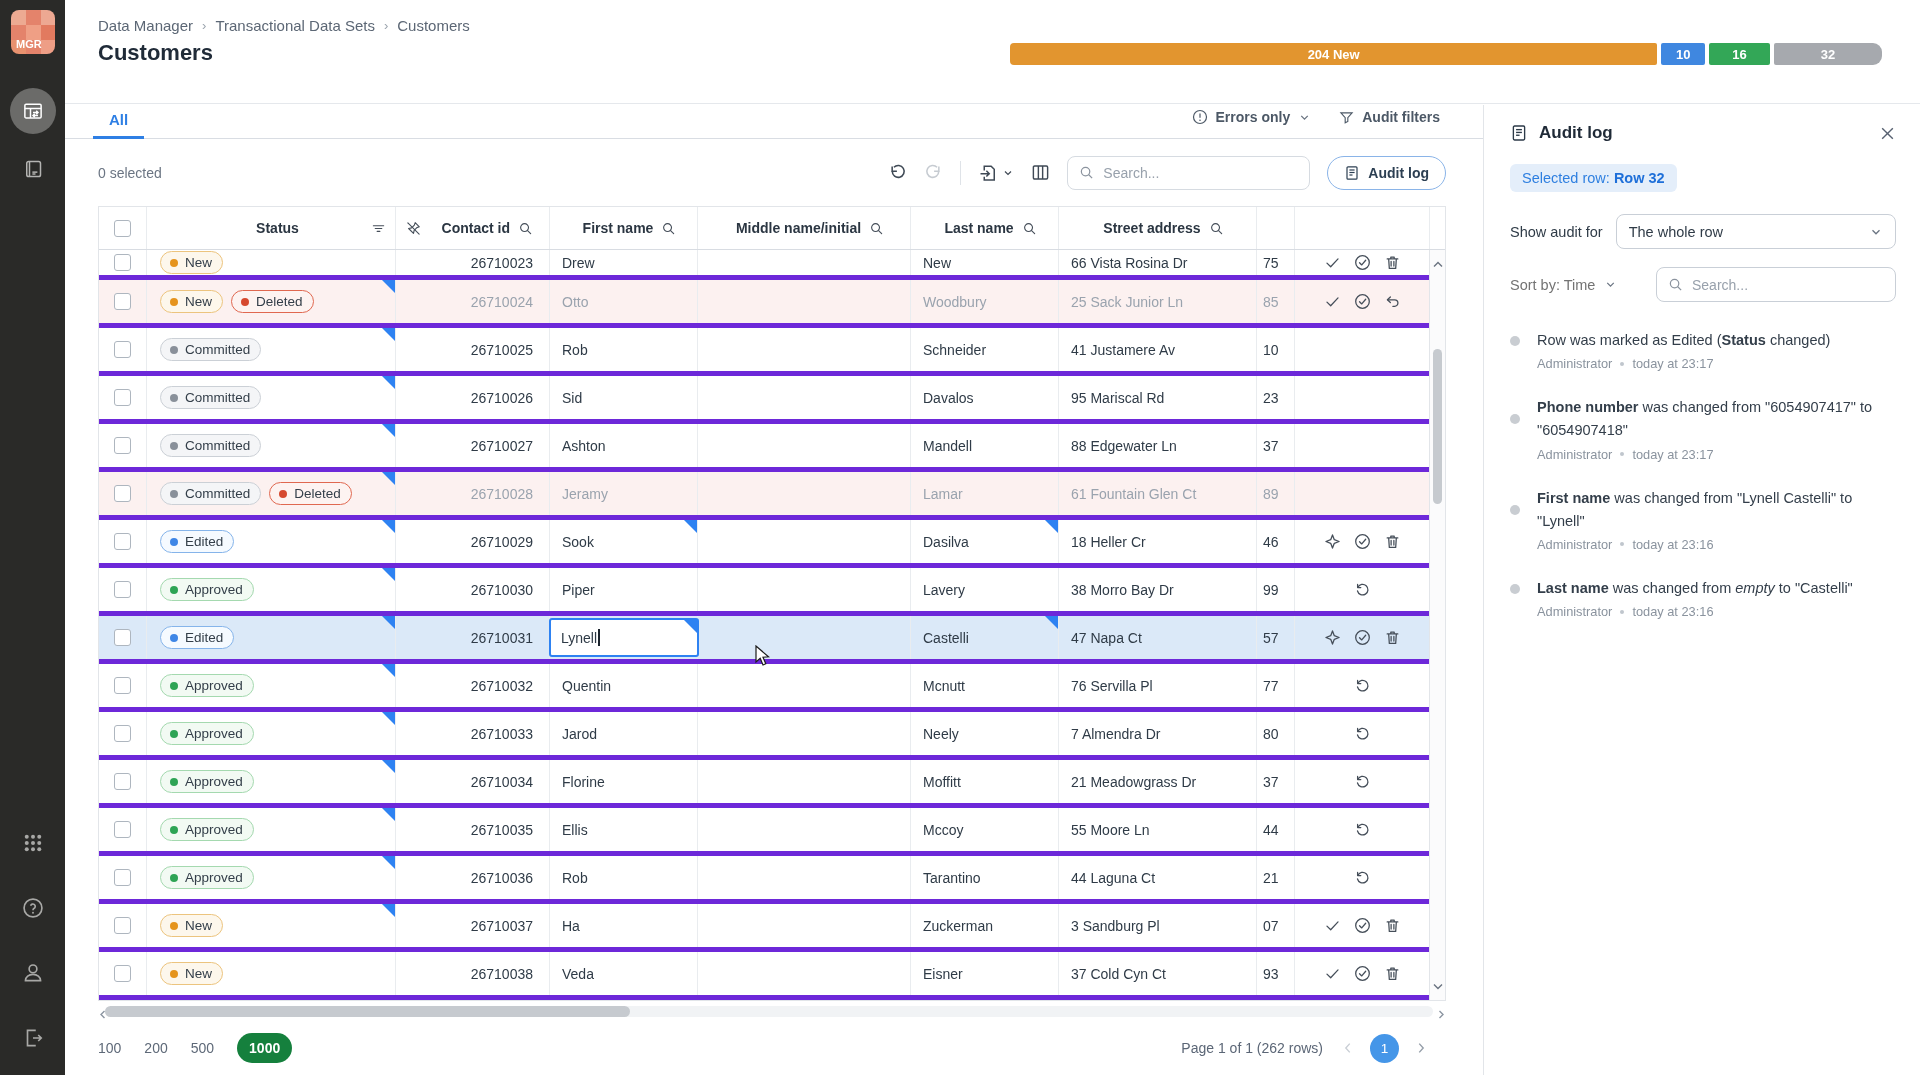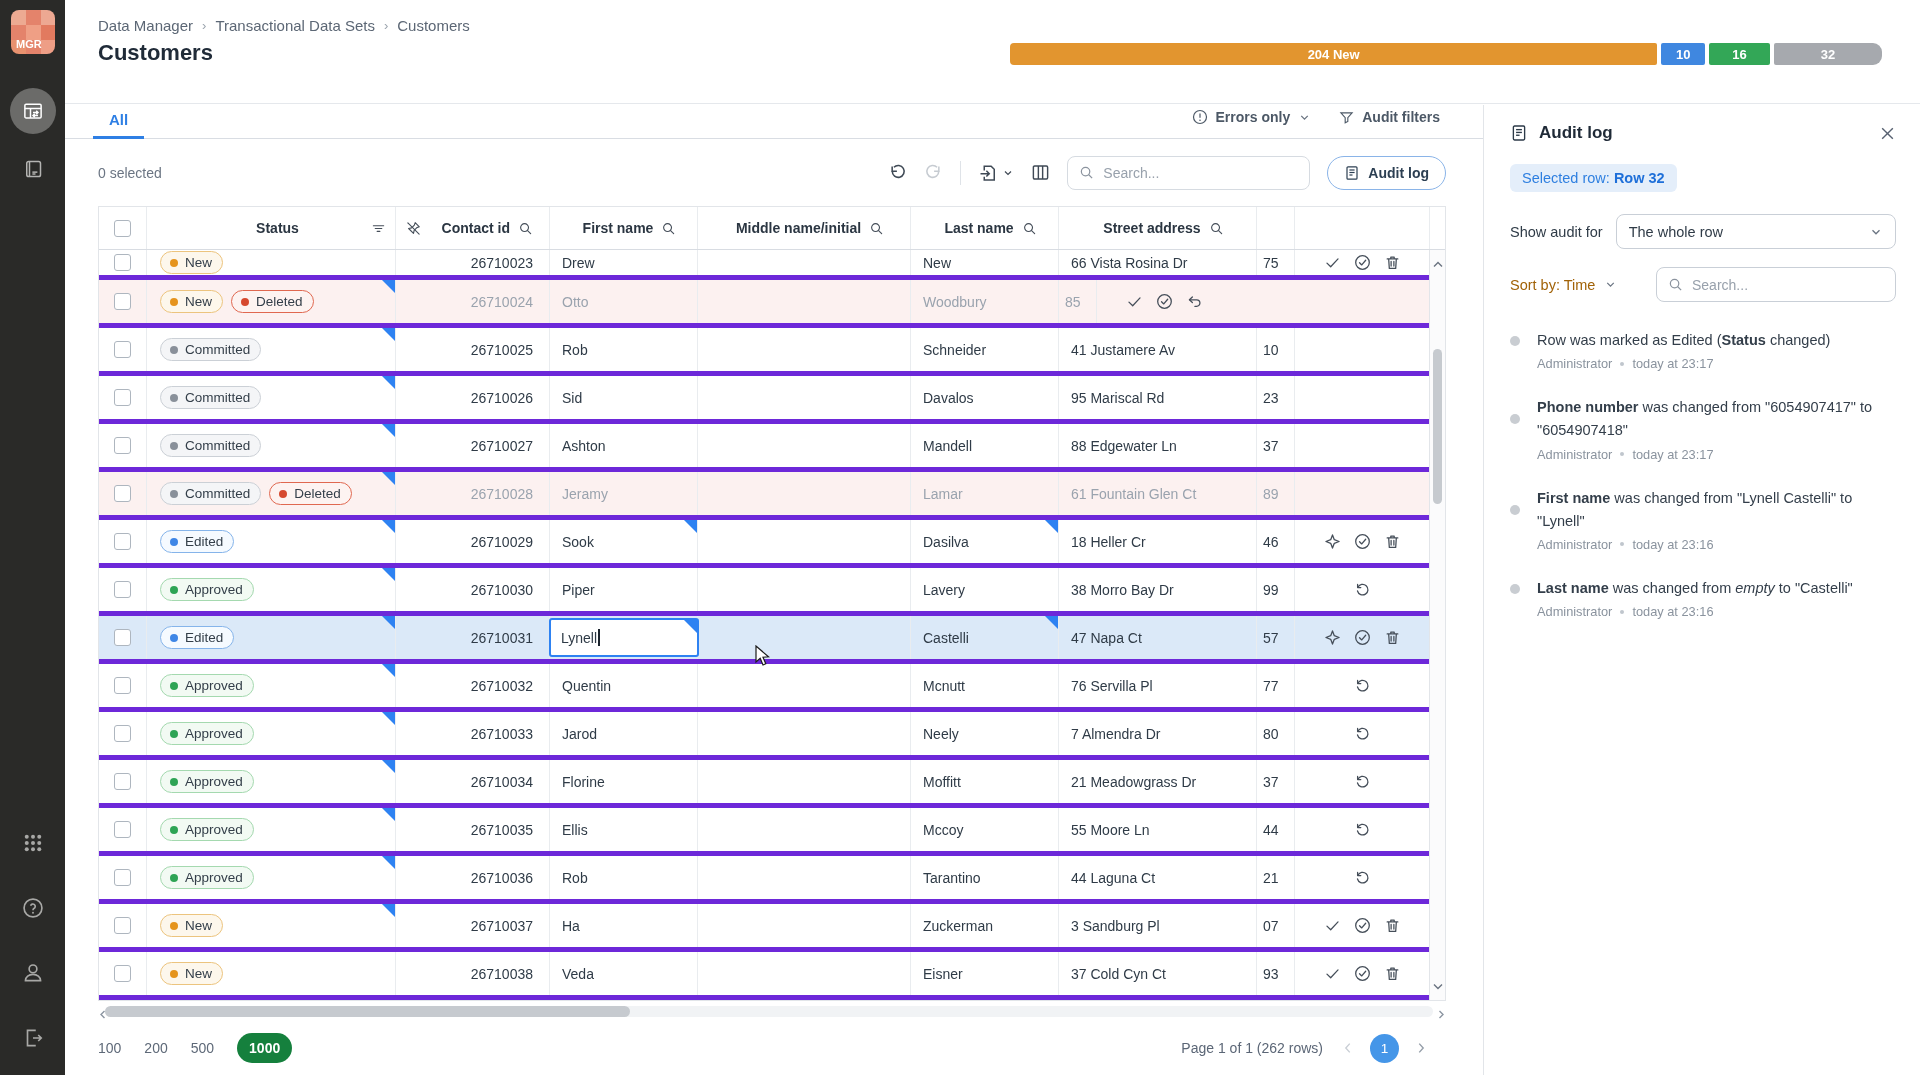--- a/index.html
+++ b/index.html
@@ -95,21 +95,21 @@
   .ap-header { display:flex; align-items:center; gap:11px; margin-bottom:21px; }
   .ap-title { font-size:17px; font-weight:700; color:#1f2a37; }
   .ap-close { margin-left:auto; display:flex; cursor:pointer; }
   .ap-chip { display:inline-block; background:#e4eefa; color:#2e7fe0; font-size:14.5px; padding:6px 12px; border-radius:6px; margin-bottom:22px; }
   .ap-chip b { color:#1e6fd9; }
   .ap-row1 { display:flex; align-items:center; margin-bottom:18px; }
   .ap-label { color:#2f3b47; font-size:14.5px; white-space:nowrap; }
   .ap-select { margin-left:13px; flex:1; height:35px; border:1px solid #c9cfd7; border-radius:8px; padding:0 12px; display:flex; align-items:center; color:#2f3b47; font-size:14.5px; background:#fff; }
   .ap-select svg { margin-left:auto; }
   .ap-row2 { display:flex; align-items:center; margin-bottom:27px; }
-  .ap-sort { display:flex; align-items:center; gap:9px; color:#a16207; font-size:14.5px; cursor:pointer; }
+  .ap-sort { display:flex; align-items:center; gap:9px; color:#737373; font-size:14.5px; cursor:pointer; }
   .ap-search { margin-left:auto; width:240px; height:35px; border:1px solid #c9cfd7; border-radius:8px; display:flex; align-items:center; gap:9px; padding:0 11px; color:#98a1ac; font-size:14px; }
   .entry { margin-bottom:25px; }
   .entry-head { display:flex; align-items:center; gap:17px; }
   .entry-dot { width:10px; height:10px; border-radius:50%; background:#c9cdd2; flex-shrink:0; }
   .entry-text { font-size:14.5px; color:#333e4a; line-height:1.6; }
   .entry-meta { margin-left:27px; margin-top:4px; font-size:12.8px; color:#8a939e; display:flex; align-items:center; gap:8px; }
   .meta-dot { width:4px; height:4px; border-radius:50%; background:#c0c6cd; }
 
   .cursor { position:absolute; left:755px; top:645px; z-index:50; }
 </style>
@@ -415,20 +415,23 @@
                 <div class="cell col-contact">
                   <span class="cell-text">26710024</span>
                 </div>
                 <div class="cell col-first">
                   <span class="cell-text">Otto</span>
                 </div>
                 <div class="cell col-middle"></div>
                 <div class="cell col-last">
                   <span class="cell-text">Woodbury</span>
                 </div>
+                <div class="cell col-street">
+                  <span class="cell-text">25 Sack Junior Ln</span>
+                </div>
                 <div class="cell col-extra">
                   <span class="cell-text">85</span>
                 </div>
                 <div class="cell col-actions" style="border-right: none;">
                   <span class="act">
                     <svg width="17" height="17" viewBox="0 0 16 16" fill="none" stroke="#454e59" stroke-width="1.2" stroke-linecap="round" stroke-linejoin="round">
                       <path d="M2.8 8.6 L6.3 12 13.2 4.6"></path>
                     </svg>
                   </span>
                   <span class="act">

